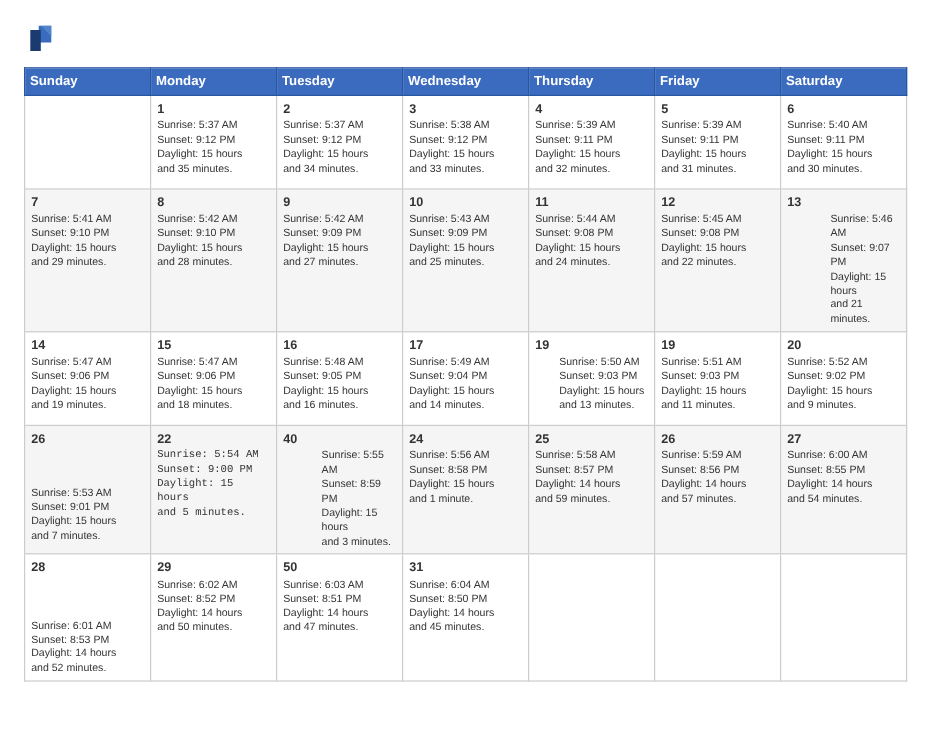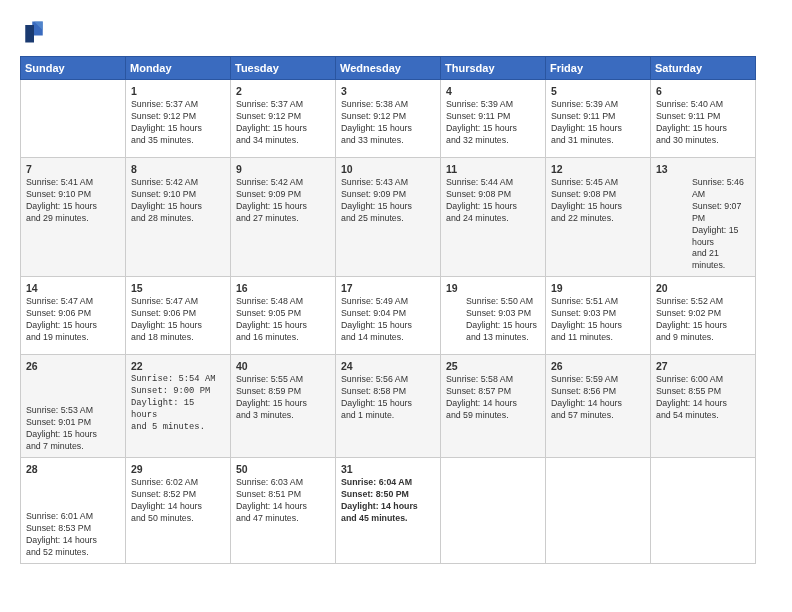--- a/index.html
+++ b/index.html
@@ -288,21 +288,21 @@
           </td>
           <td>
             <span class="day-number">22</span>
             <div class="day-info" style="white-space: pre-line; font-family: Liberation Mono, monospace;">Sunrise: 5:54 AM
 Sunset: 9:00 PM
 Daylight: 15 hours
 and 5 minutes.</div>
           </td>
           <td>
             <span class="day-number">40</span>
-            <div class="day-info" style="white-space: pre-line;">Sunrise: 5:55 AM
+            <div class="day-info" style="white-space: pre-line; margin-left: 32px;">Sunrise: 5:55 AM
 Sunset: 8:59 PM
 Daylight: 15 hours
 and 3 minutes.</div>
           </td>
           <td>
             <span class="day-number">24</span>
             <div class="day-info" style="white-space: pre-line;">Sunrise: 5:56 AM
 Sunset: 8:58 PM
 Daylight: 15 hours
 and 1 minute.</div>
@@ -346,21 +346,21 @@
           </td>
           <td>
             <span class="day-number">50</span>
             <div class="day-info" style="white-space: pre-line;">Sunrise: 6:03 AM
 Sunset: 8:51 PM
 Daylight: 14 hours
 and 47 minutes.</div>
           </td>
           <td>
             <span class="day-number">31</span>
-            <div class="day-info" style="white-space: pre-line; font-weight: bold;">Sunrise: 6:04 AM
+            <div class="day-info" style="white-space: pre-line;">Sunrise: 6:04 AM
 Sunset: 8:50 PM
 Daylight: 14 hours
 and 45 minutes.</div>
           </td>
           <td class="empty-cell"></td>
           <td class="empty-cell"></td>
           <td class="empty-cell"></td>
         </tr>
       </tbody>
   </table>

